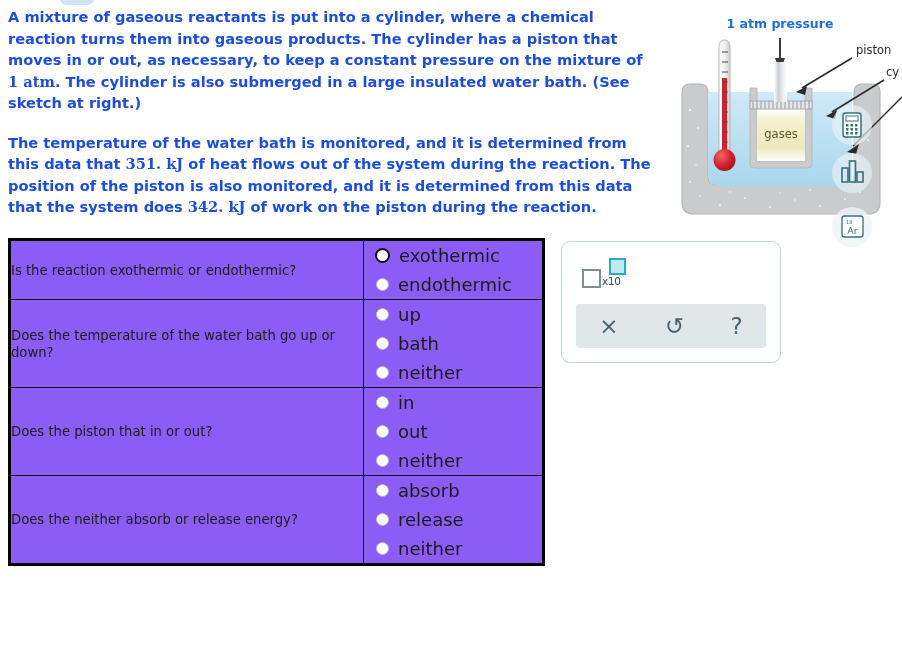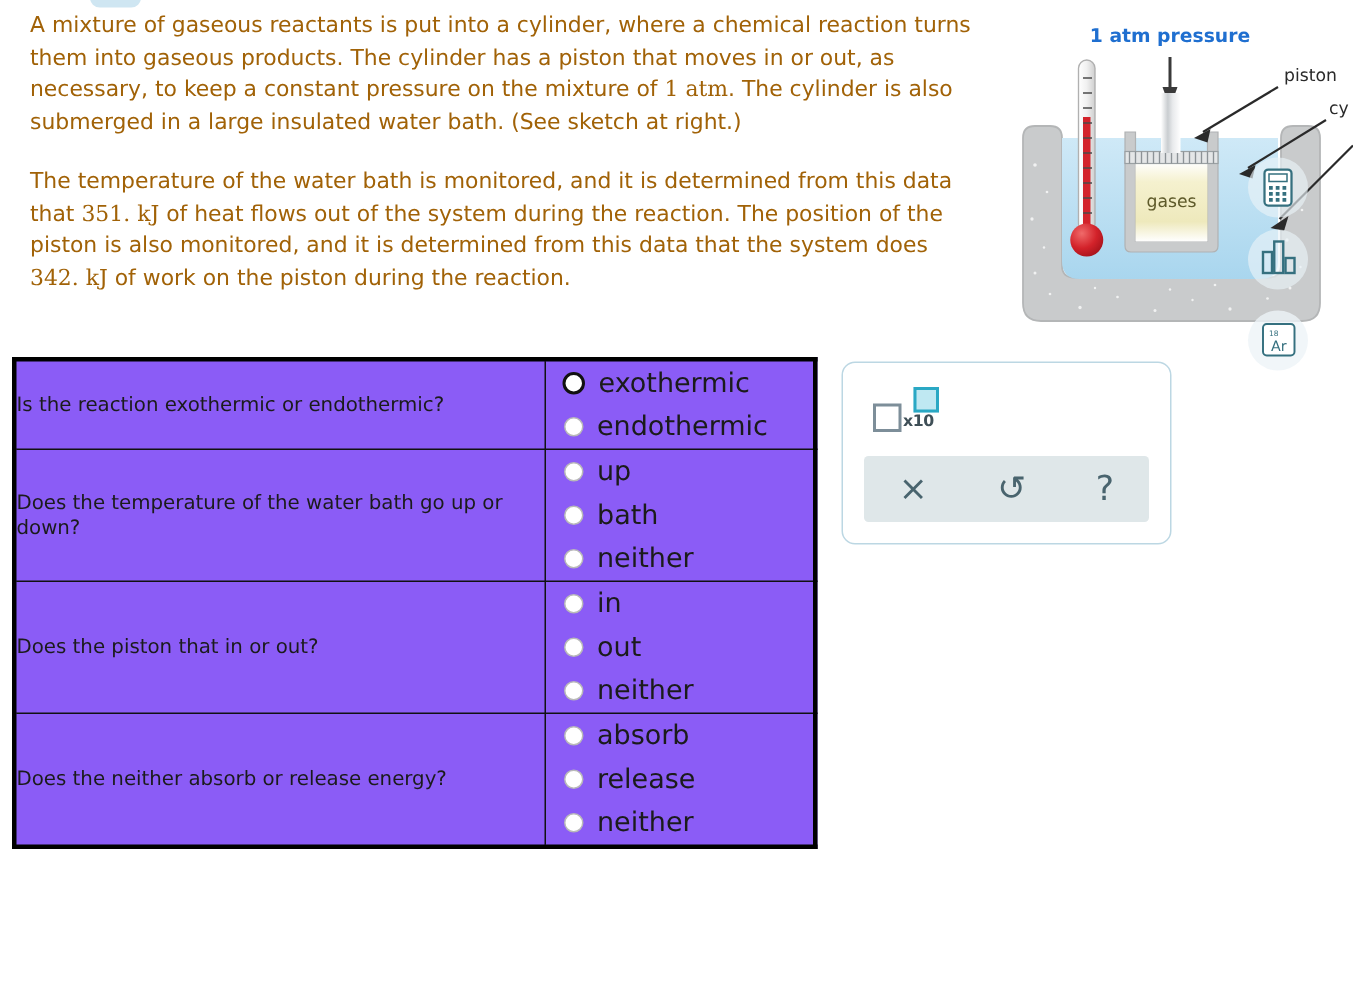--- a/index.html
+++ b/index.html
@@ -25,22 +25,23 @@
 
   
   .statement {
     position: absolute;
     left: 8px; top: 6px;
     width: 650px;
   }
   .para {
     font-size: 14.6px;
     line-height: 21.5px;
-    color: #a16207;
-    margin: 0 0 18px 12px;
+    color: #1d4ed8;
+    margin: 0 0 18px 0;
+    font-weight: bold;
   }
   .para.second { margin-bottom: 0; }
   .mathnum {
     font-family: "DejaVu Serif", "Liberation Serif", serif;
     font-size: 14.6px;
   }
 
   
   .sketch {
     position: absolute;
@@ -140,21 +141,21 @@
     left: 0; top: 11px;
     width: 19px; height: 19px;
     border: 2px solid #7d8e99;
     background: #fff;
     box-sizing: border-box;
   }
   .sci-x10 {
     position: absolute;
     left: 20px; top: 17px;
     font-size: 10.5px;
-    font-weight: bold;
+    font-weight: normal;
     color: #3f4f57;
     letter-spacing: -0.3px;
   }
   .sci-exp {
     position: absolute;
     left: 27px; top: 0px;
     width: 17px; height: 17px;
     border: 2px solid #2aa8c4;
     background: #bfe8f2;
     box-sizing: border-box;

